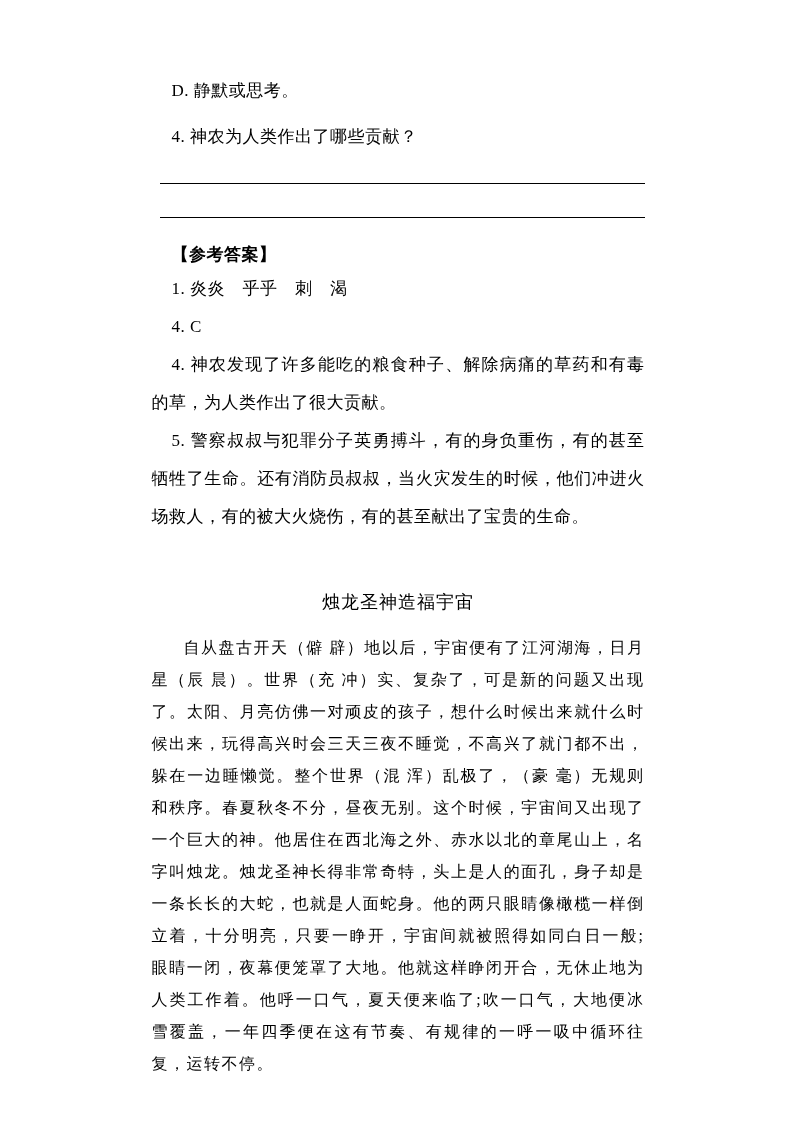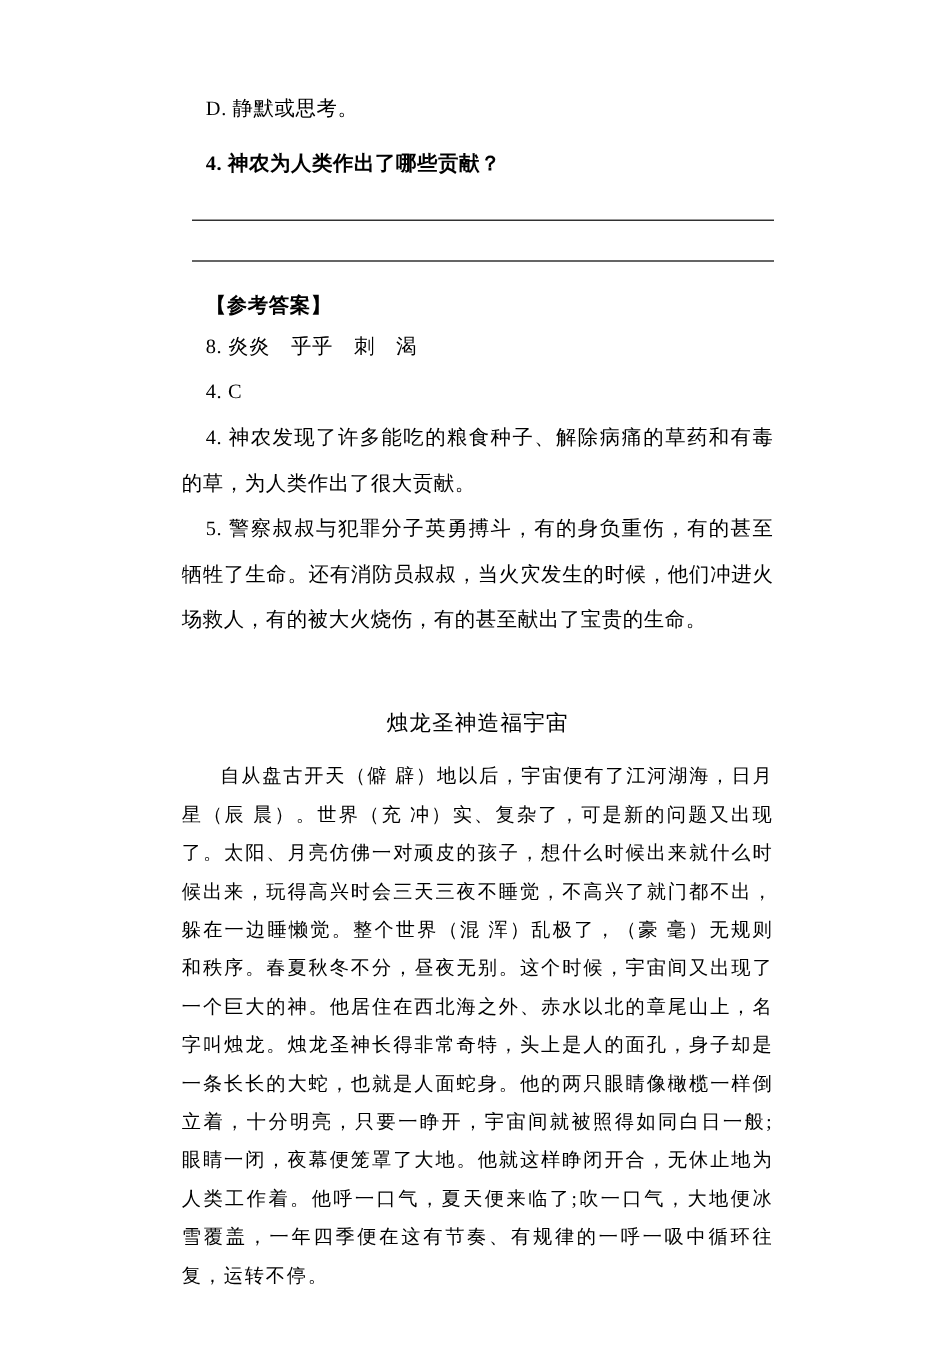--- a/index.html
+++ b/index.html
@@ -25,21 +25,20 @@
   
   .q {
     margin: 0;
     font-size: 17px;
     line-height: 26px;
     text-indent: 20px;
     letter-spacing: 0.5px;
   }
   .q-gap {
     margin-top: 20px;
-    font-weight: bold;
   }
   .blank-line {
     height: 33px;
     margin-left: 8px;
     border-bottom: 1px solid #000000;
   }
   
   .ans-header {
     margin: 22px 0 0 0;
     font-size: 17px;
@@ -85,21 +84,21 @@
 
     <p class="q q-gap">4. 神农为人类作出了哪些贡献？</p>
 
     <div class="blank-line"></div>
 
 
     <div class="blank-line"></div>
 
     <p class="ans-header">【参考答案】</p>
 
-    <p class="ans">8. 炎炎　乎乎　刺　渴</p>
+    <p class="ans">1. 炎炎　乎乎　刺　渴</p>
 
 
     <p class="ans">4. C</p>
 
     <p class="ans">4. 神农发现了许多能吃的粮食种子、解除病痛的草药和有毒的草，为人类作出了很大贡献。</p>
 
     <p class="ans">5. 警察叔叔与犯罪分子英勇搏斗，有的身负重伤，有的甚至牺牲了生命。还有消防员叔叔，当火灾发生的时候，他们冲进火场救人，有的被大火烧伤，有的甚至献出了宝贵的生命。</p>
 
     <h2 class="story-title">烛龙圣神造福宇宙</h2>
 

